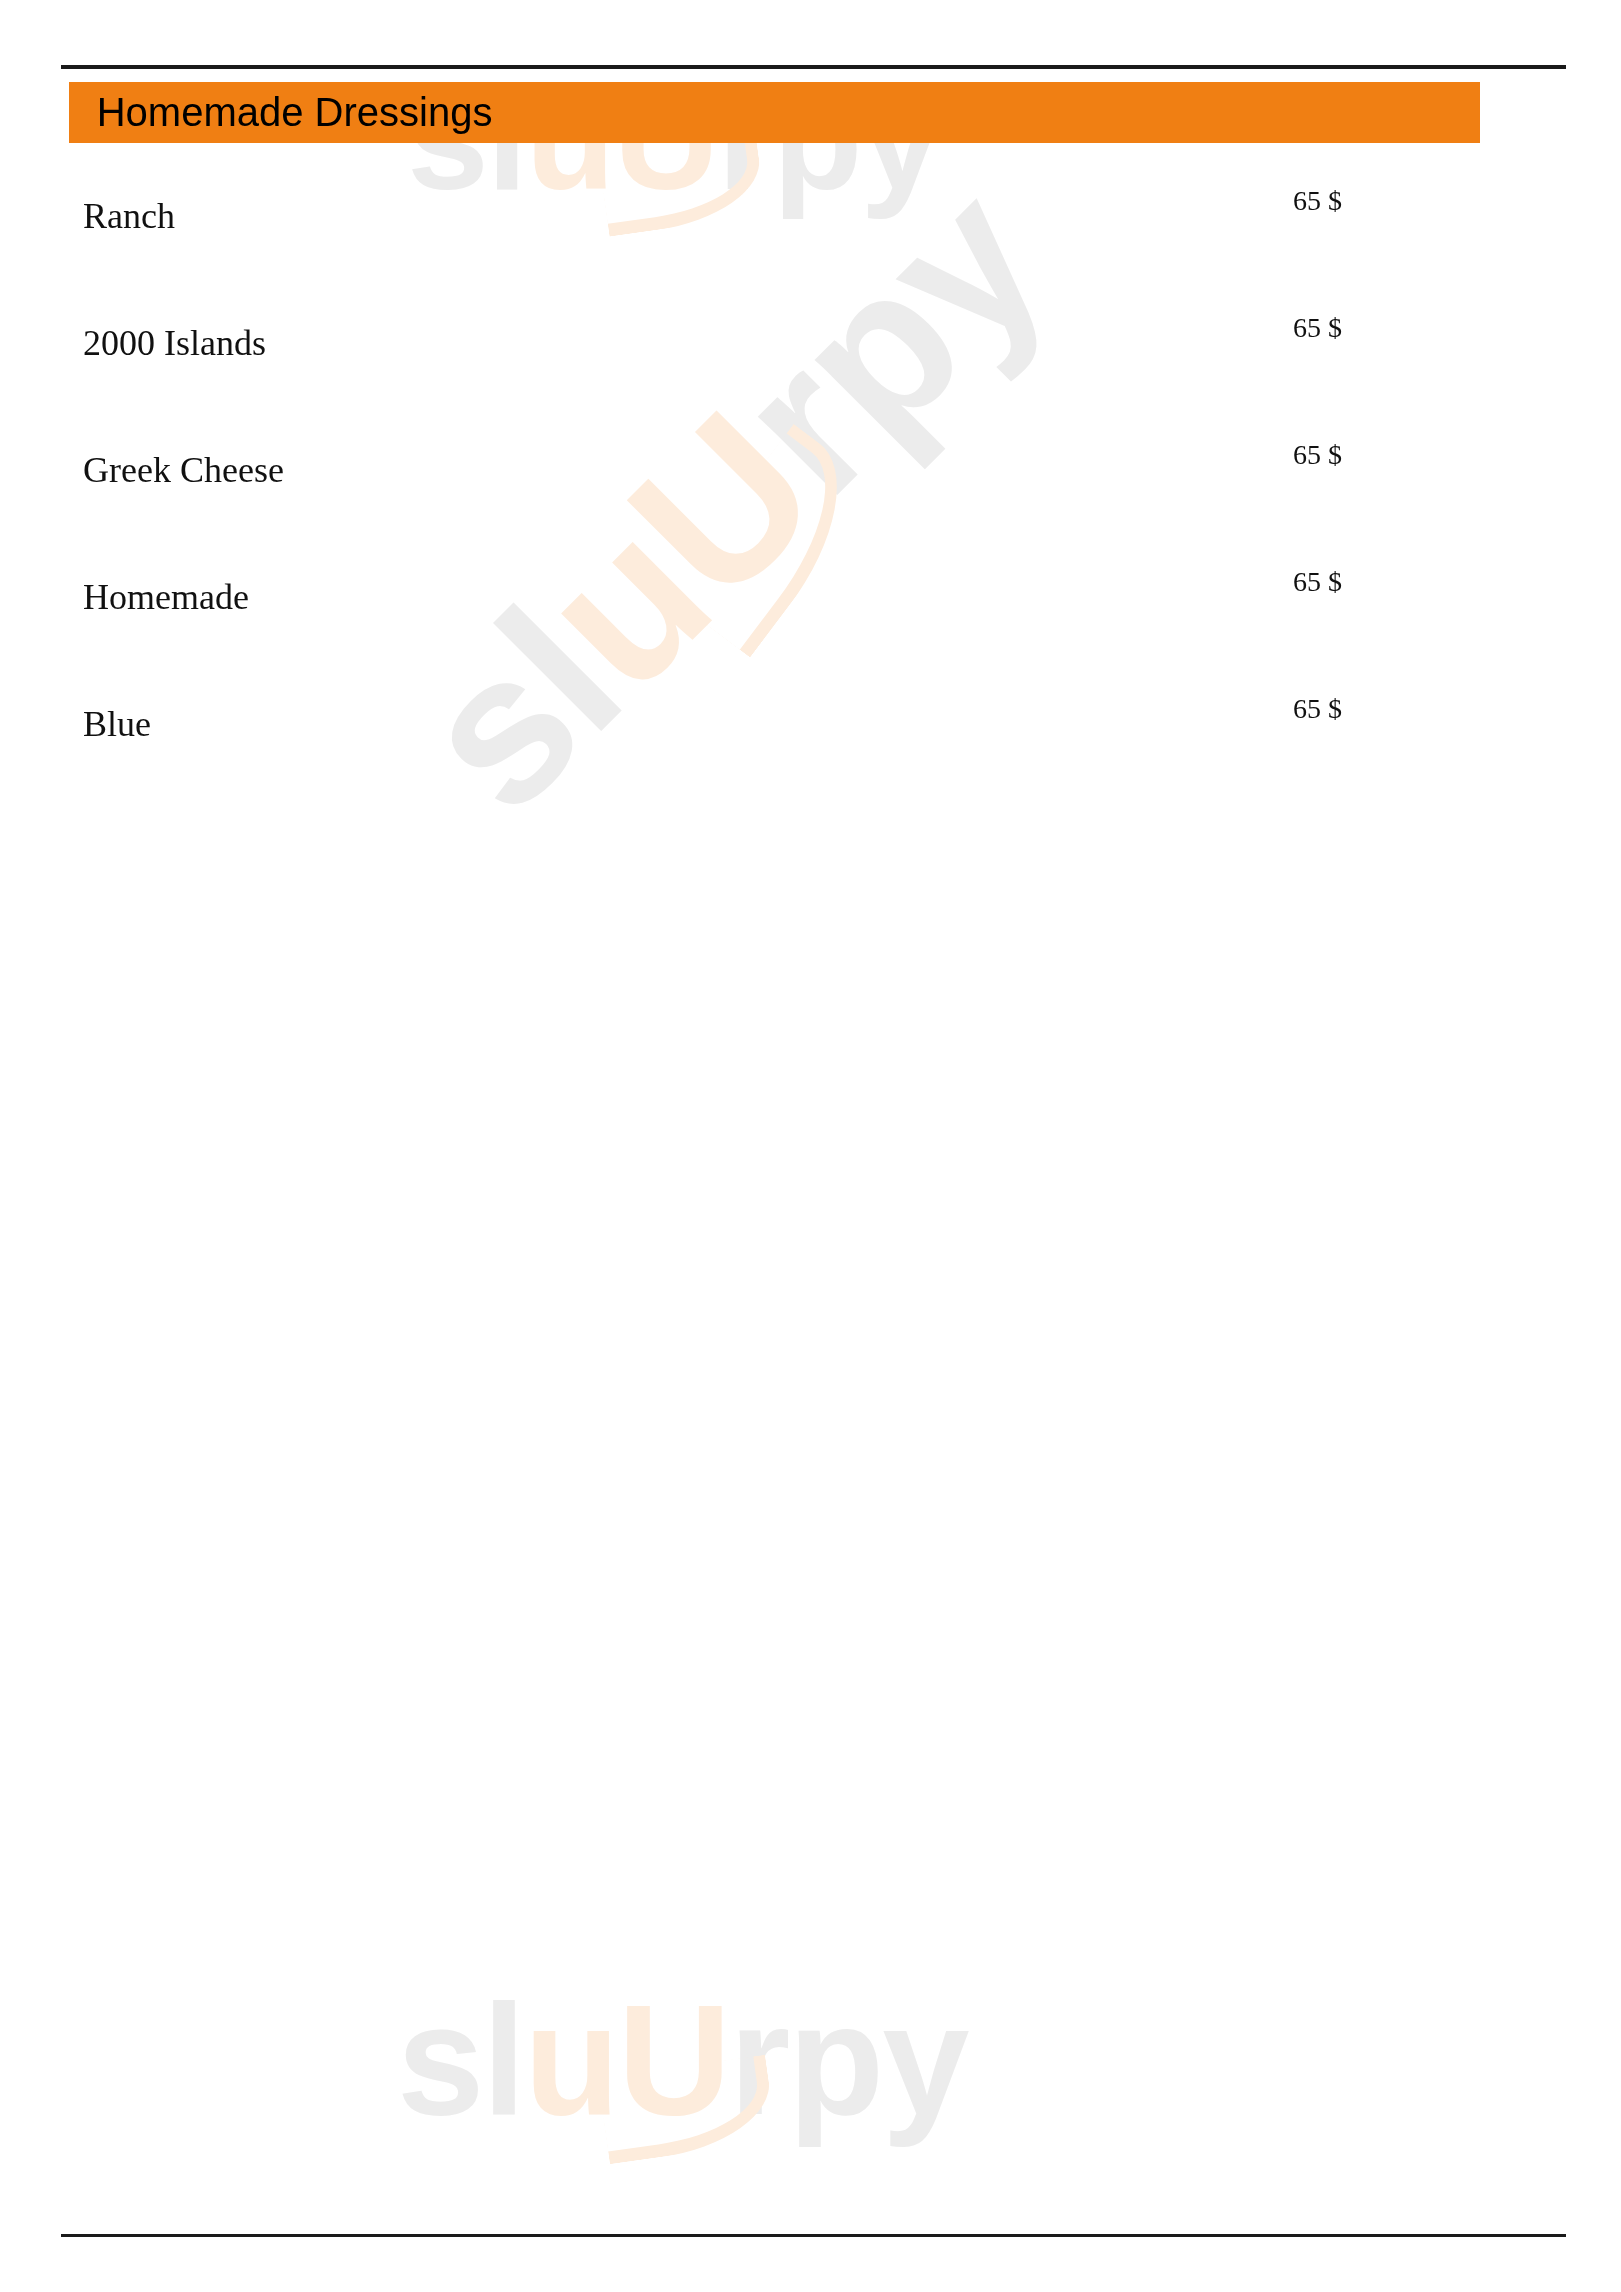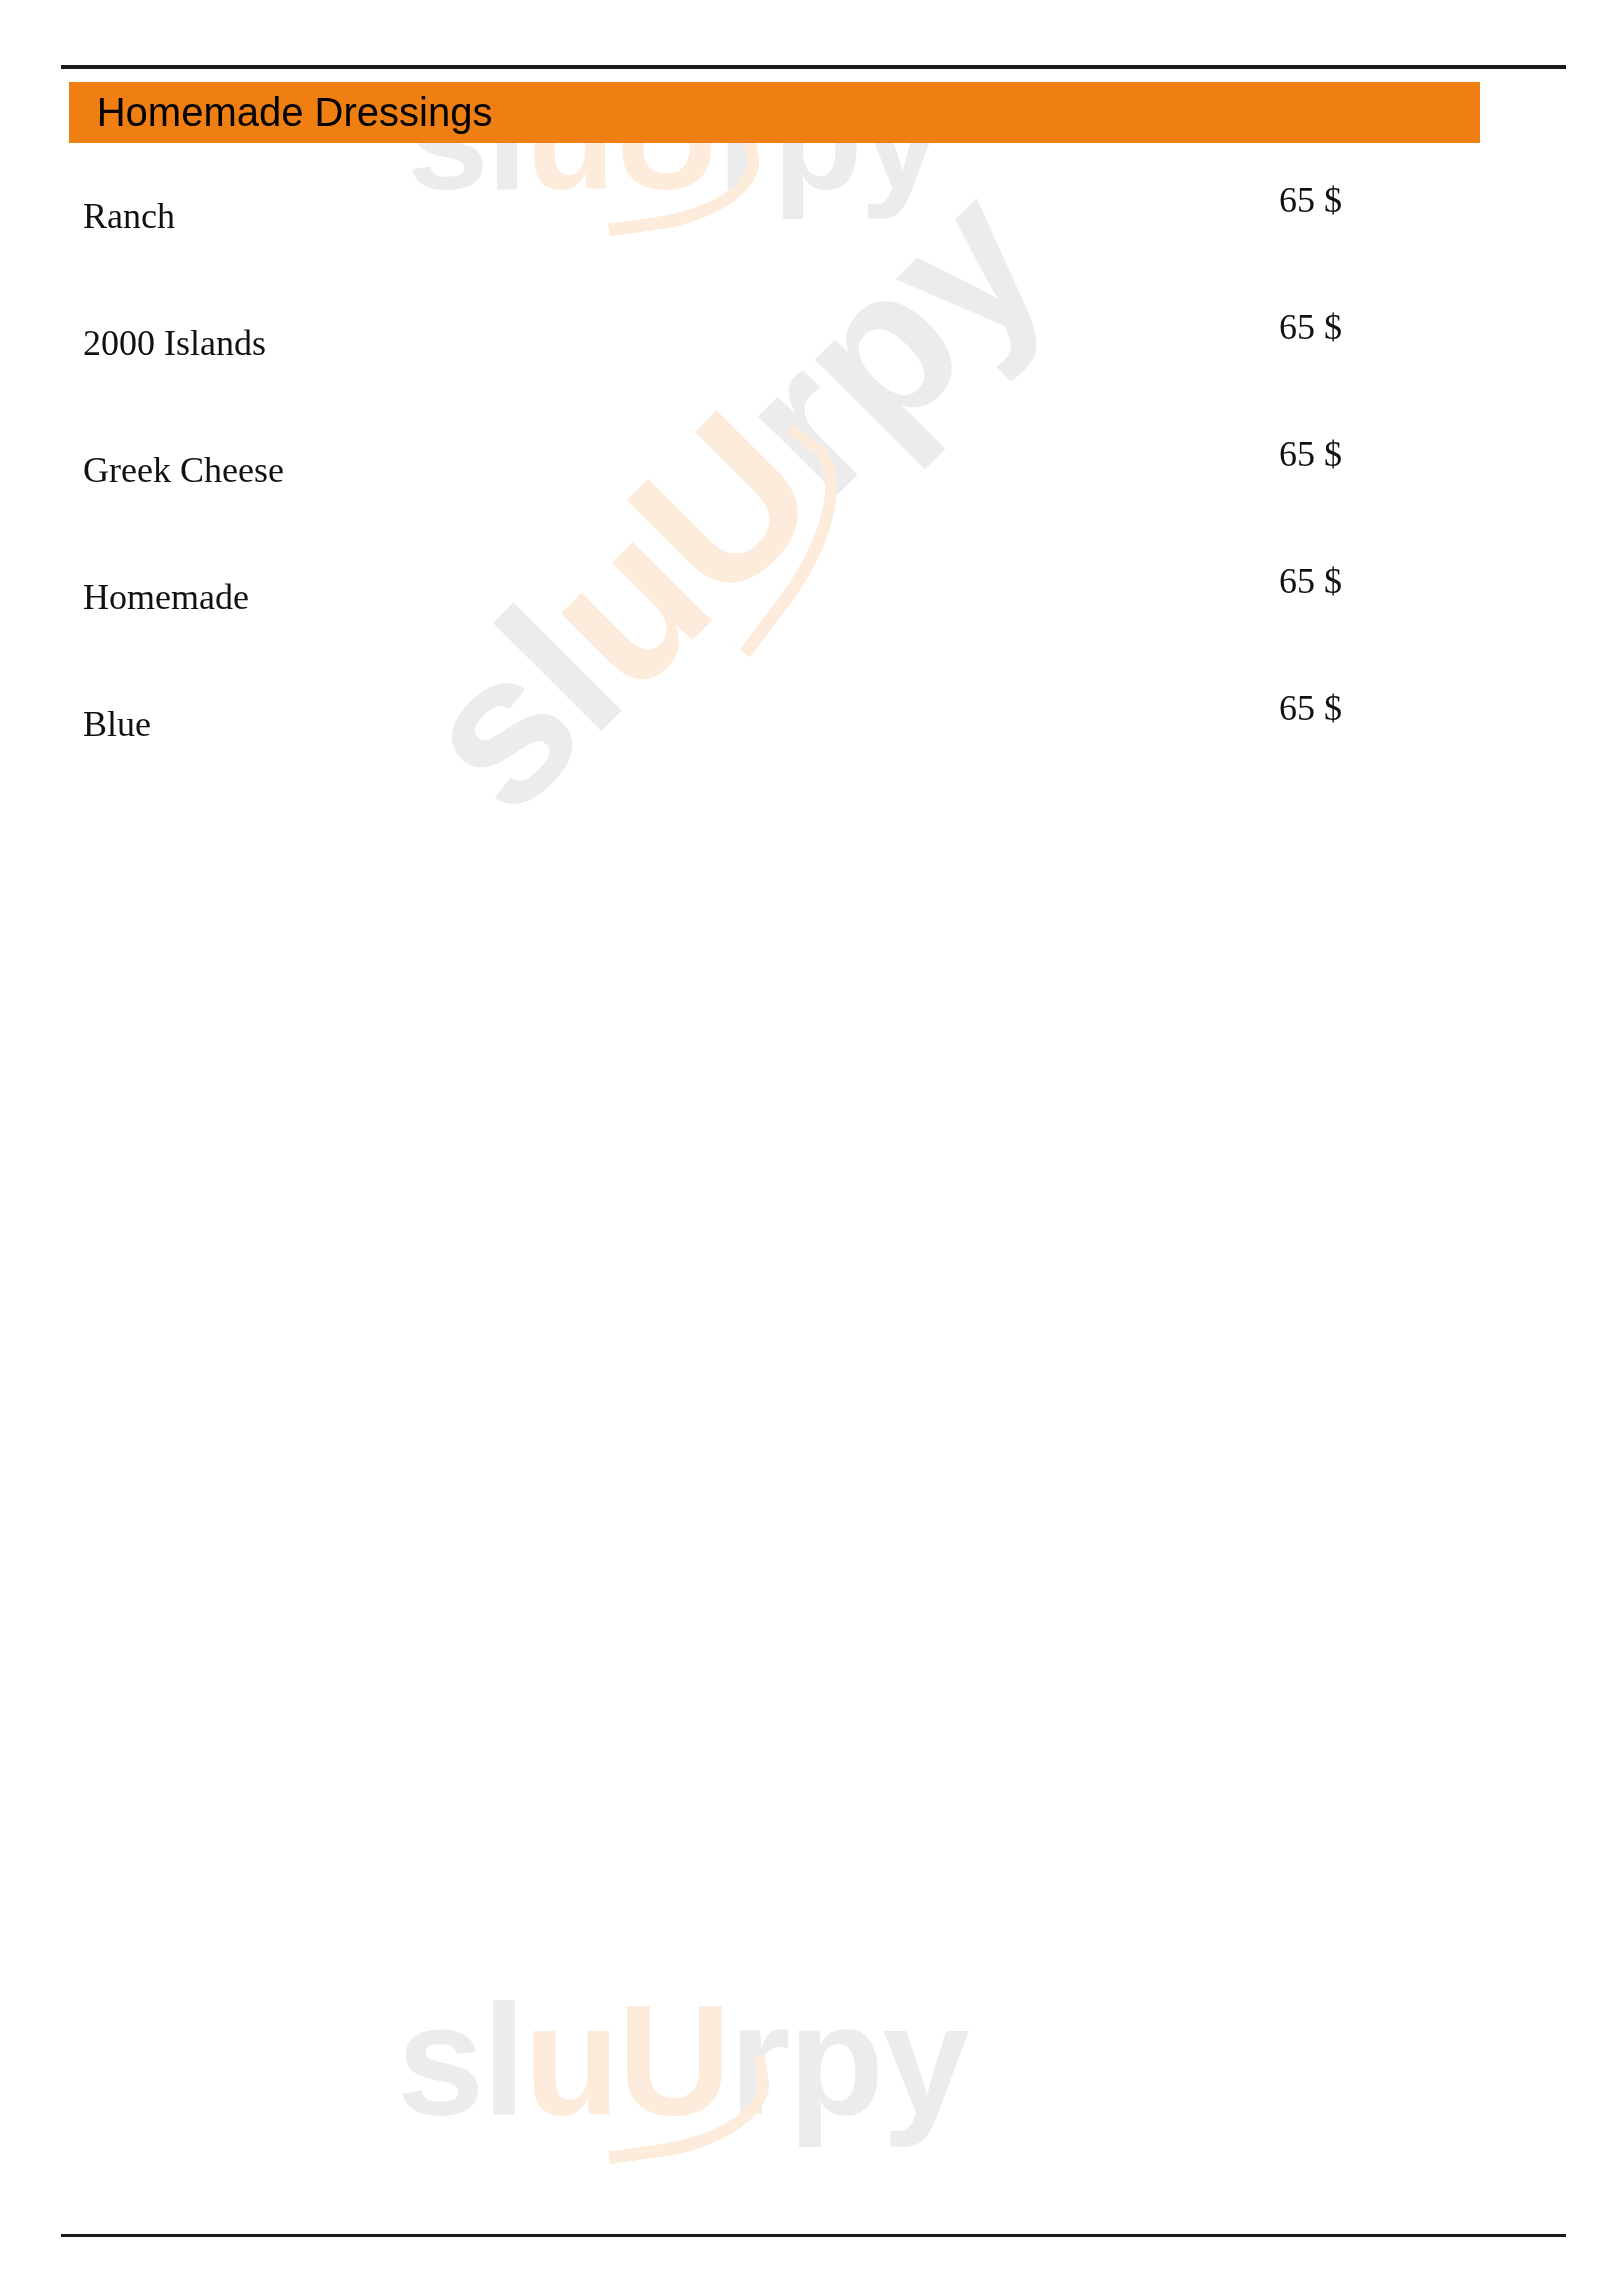--- a/index.html
+++ b/index.html
@@ -144,21 +144,21 @@
     font-size: 36px;
     line-height: 43px;
     color: #111111;
     font-family: "Liberation Serif", serif;
     margin-top: 16px;
   }
   .item-price {
     position: absolute;
     right: 279px;
     top: 11.8px;
-    font-size: 36px;
+    font-size: 28px;
     line-height: 43px;
     color: #111111;
     font-family: "Liberation Serif", serif;
     white-space: nowrap;
   }
 
   .bottom-rule {
     position: absolute;
     top: 2234px;
     left: 61px;

